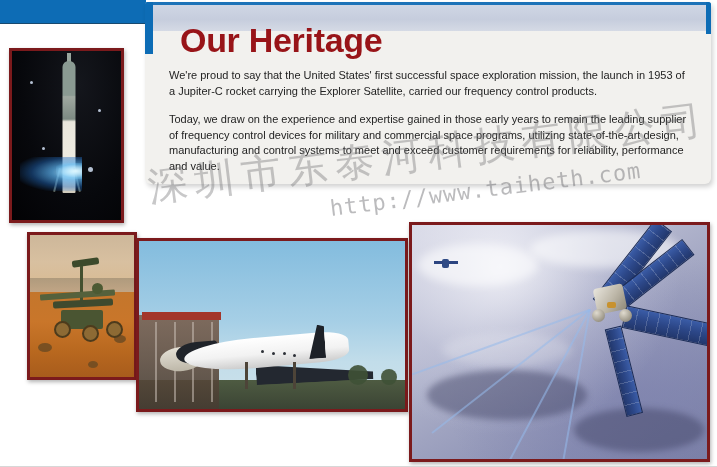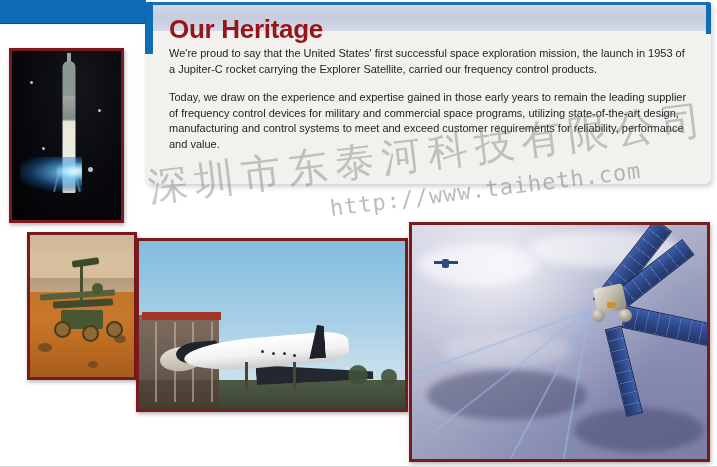--- a/index.html
+++ b/index.html
@@ -84,23 +84,23 @@
     position: absolute;
     left: 0;
     top: 0;
     right: 0;
     bottom: 0;
     padding: 10px 22px 12px 24px;
     box-sizing: border-box;
   }
 
   .page-title {
-    margin: 0;
+    margin: 11px;
     padding: 0;
-    font-size: 26px;
+    font-size: 34px;
     font-weight: bold;
     color: #981418;
     letter-spacing: -0.3px;
     line-height: 34px;
     position: relative;
     z-index: 4;
   }
 
   .body-text {
     margin: 0;

